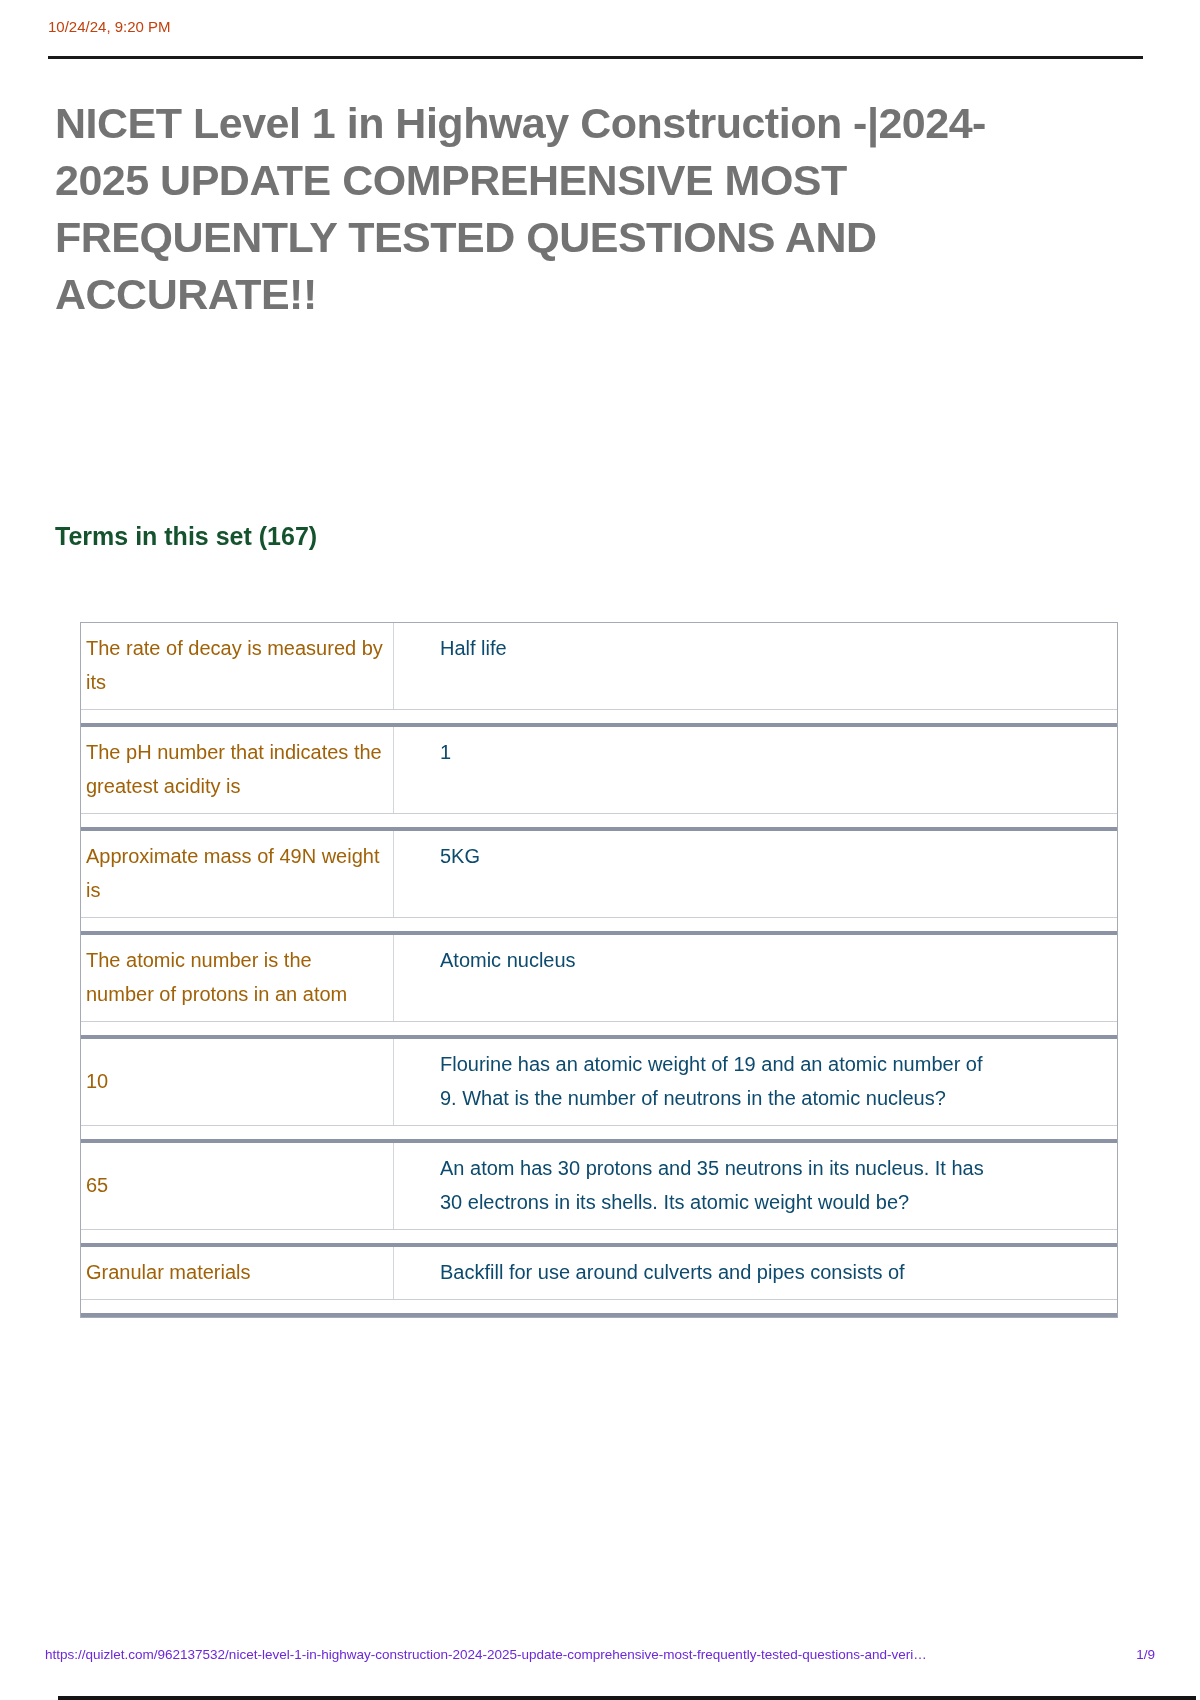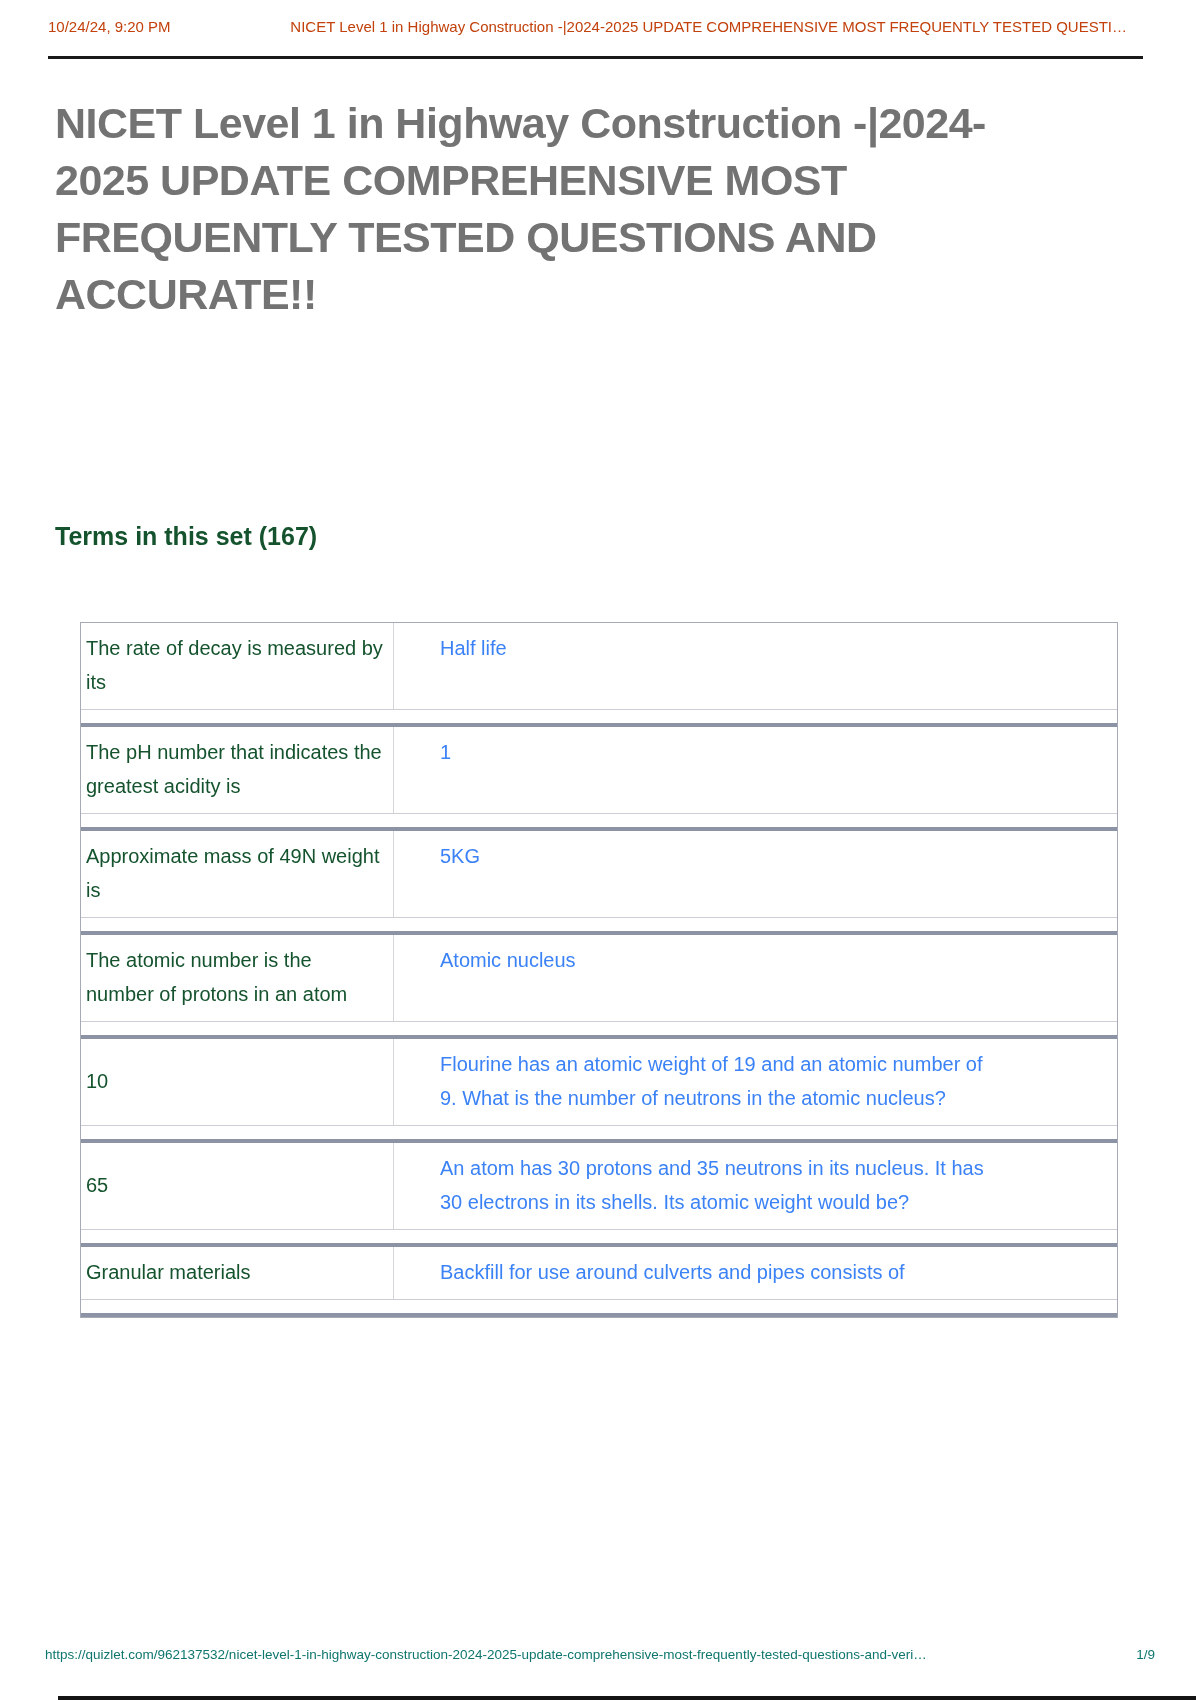--- a/index.html
+++ b/index.html
@@ -76,44 +76,44 @@
   .qterm {
     box-sizing: border-box;
     width: 313px;
     flex: 0 0 313px;
     border-right: 1px solid #d4d6db;
     padding: 8px 8px 10px 5px;
     display: flex;
     align-items: center;
     font-size: 20px;
     line-height: 34px;
-    color: #14532d;
+    color: #a16207;
   }
   .qdef {
     box-sizing: border-box;
     flex: 1;
     padding: 8px 118px 10px 46px;
     font-size: 20px;
     line-height: 34px;
-    color: #3b82f6;
+    color: #0c4a6e;
   }
   .qsep {
     height: 13px;
     border-bottom: 4px solid #8b93a5;
   }
 
   
   .print-footer {
     position: absolute;
     top: 1647px; left: 45px; right: 45px;
     display: flex;
     justify-content: space-between;
     align-items: baseline;
     font-size: 13.5px;
-    color: #0f766e;
+    color: #6d28d9;
   }
   .print-footer .footer-url {
     white-space: nowrap;
     overflow: hidden;
     text-overflow: ellipsis;
     margin-right: 30px;
   }
   .print-footer .page-number { white-space: nowrap; }
   .bottom-edge-bar {
     position: absolute;
@@ -123,21 +123,20 @@
     background: #141414;
   }
 </style>
 </head>
 <body>
 
 <div class="page">
 
   <div class="print-header">
     <span class="datetime">10/24/24, 9:20 PM</span>
-    <span class="doc-title">NICET Level 1 in Highway Construction -|2024-2025 UPDATE COMPREHENSIVE MOST FREQUENTLY TESTED QUESTI…</span>
   </div>
   <div class="header-rule"></div>
 
   <div class="set-title">
     <div>NICET Level 1 in Highway Construction -|2024-</div>
     <div>2025 UPDATE COMPREHENSIVE MOST</div>
     <div>FREQUENTLY TESTED QUESTIONS AND</div>
     <div>ACCURATE!!</div>
   </div>
 

